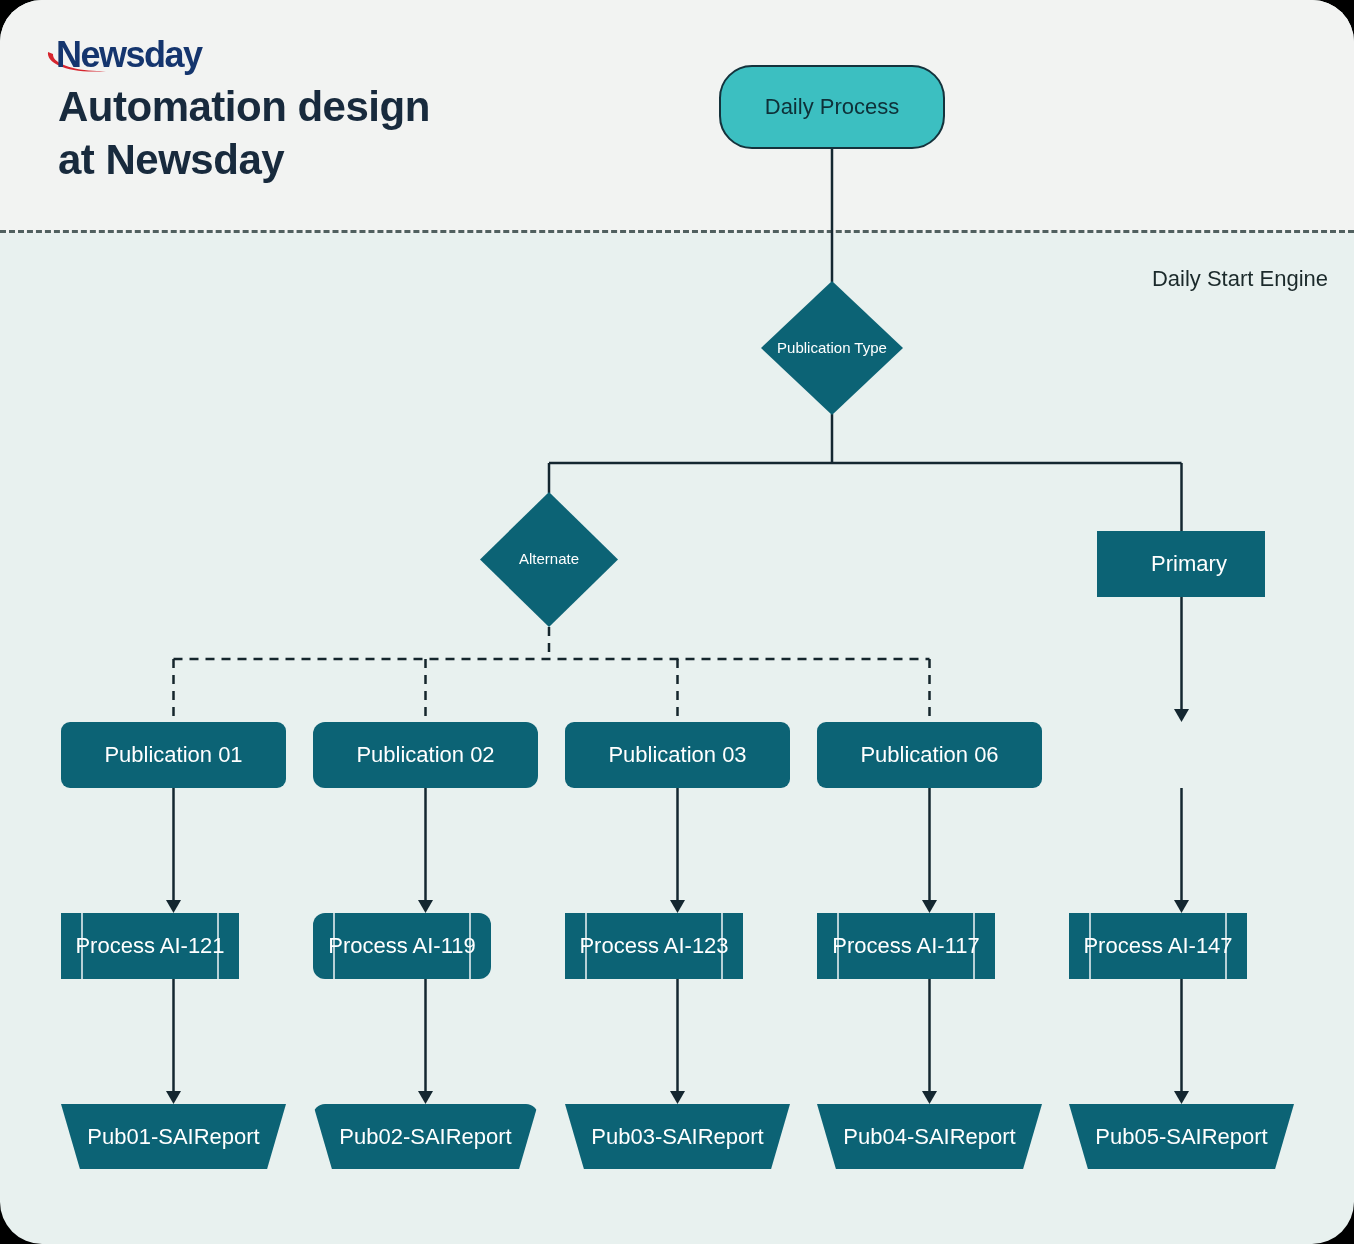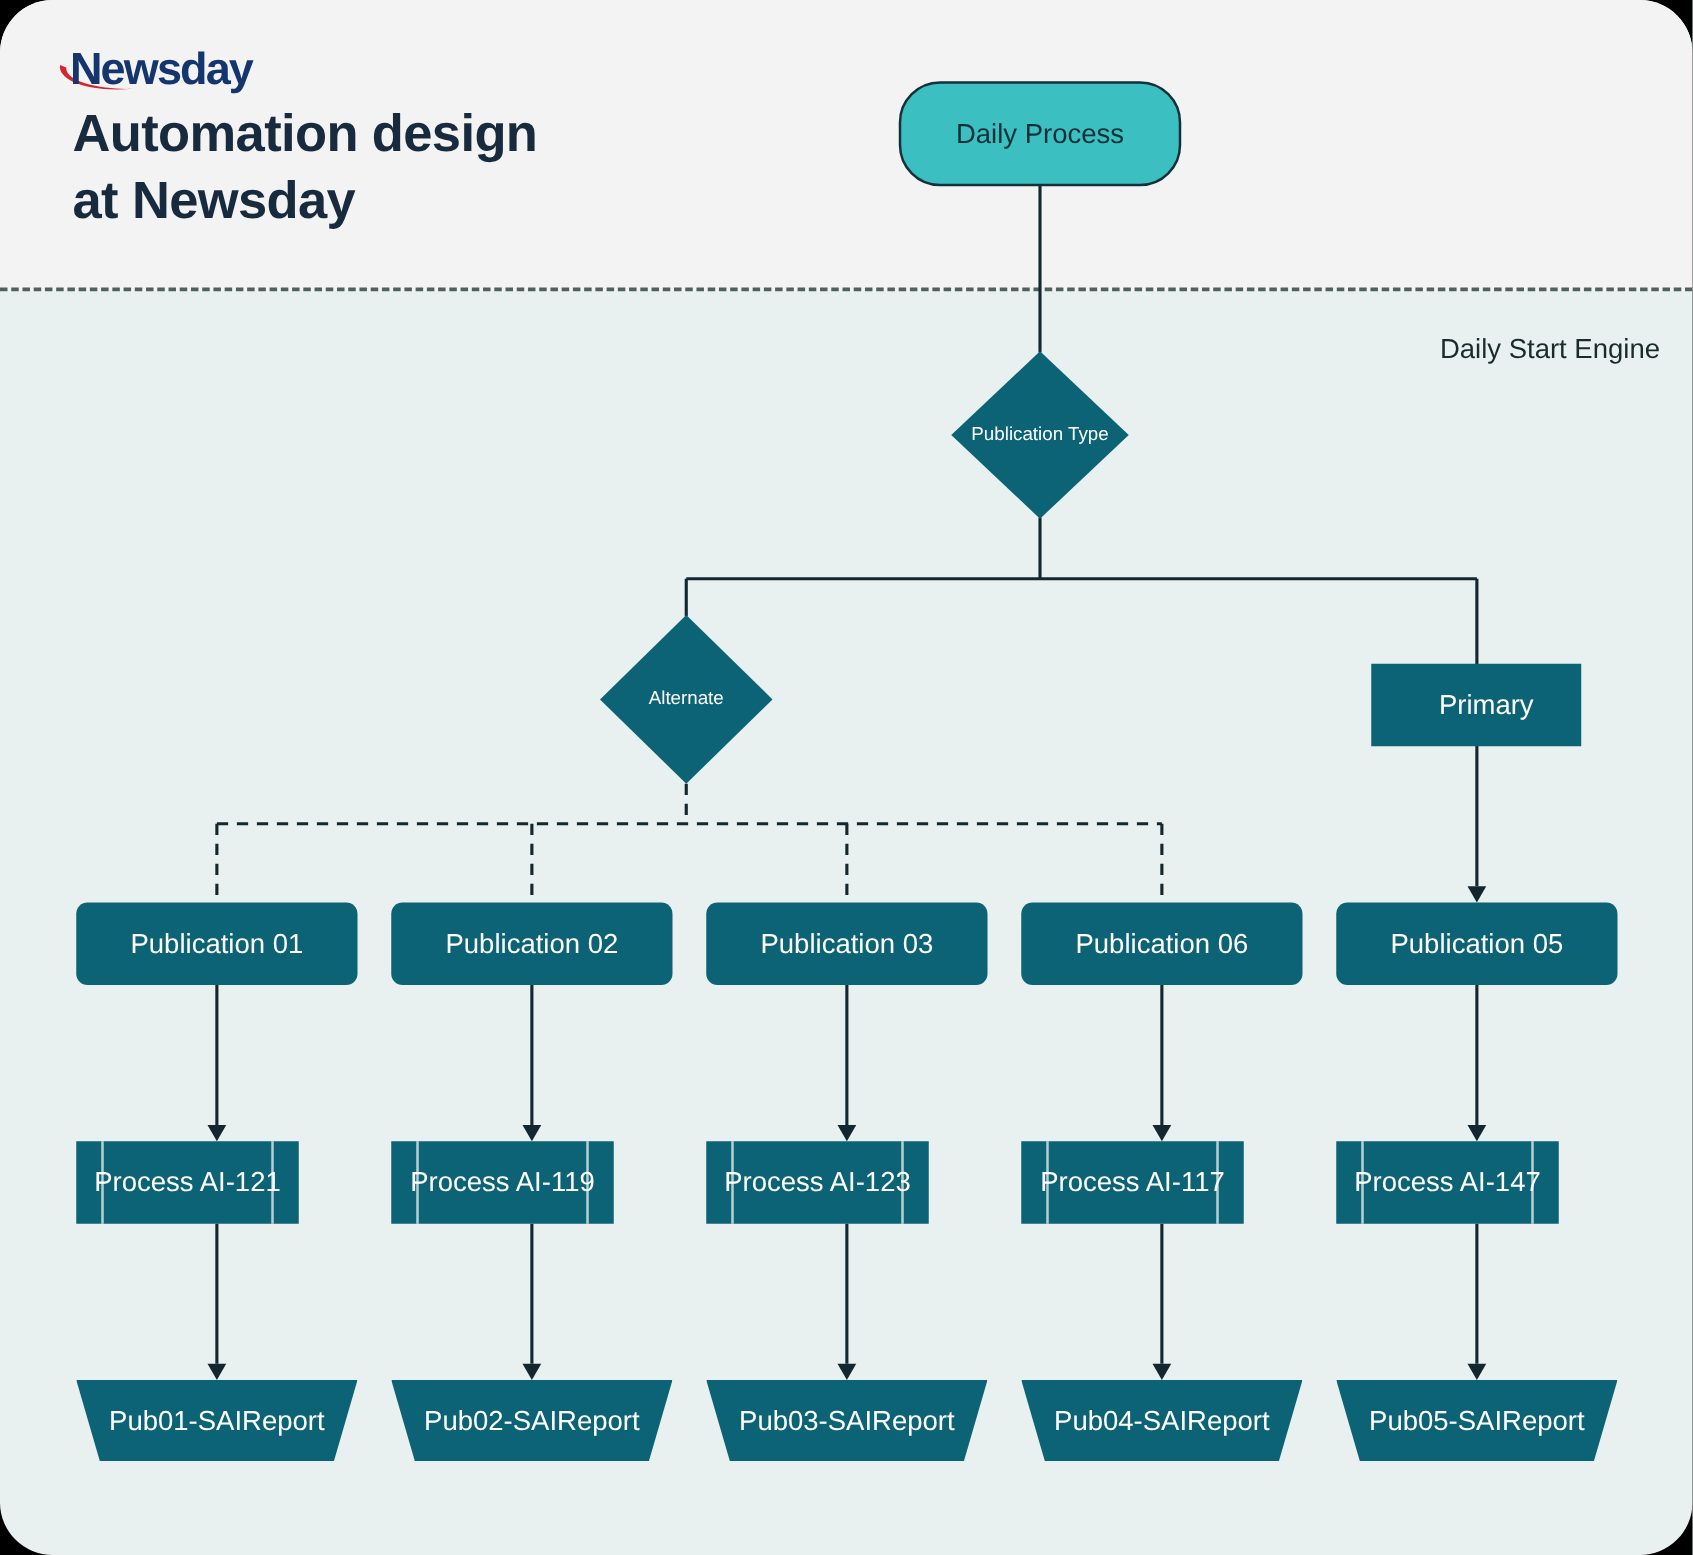--- a/index.html
+++ b/index.html
@@ -58,21 +58,21 @@
   .proc::before,.proc::after{
     content:"";position:absolute;top:0;bottom:0;width:2px;
     background:rgba(255,255,255,0.7);
   }
   .proc::before{left:20px;}
   .proc::after{right:20px;}
   .trap{
     top:1104px;width:225px;height:65px;background:var(--teal-dark,#0C6375);
     clip-path:polygon(0 0,100% 0,91.6% 100%,8.4% 100%);
   }
-  .c1{left:61px;}.c2{left:313px;}.c3{left:565px;}.c4{left:817px;}.c5{left:1069px;}
+  .c1{left:61px;}.c2{left:313px;border-radius:12px;}.c3{left:565px;}.c4{left:817px;}.c5{left:1069px;}
   .diamond-label{
     position:absolute;display:flex;align-items:center;justify-content:center;
     color:#fff;font-size:15px;font-weight:500;text-align:center;line-height:1.22;
   }
   .dl-root{left:765px;top:314px;width:134px;height:68px;}
   .dl-alt{left:482px;top:544px;width:134px;height:30px;}
   svg.wires{position:absolute;left:0;top:0;}
 </style>
 </head>
 <body>
@@ -140,21 +140,20 @@
   <div class="diamond-label dl-root">Publication Type</div>
   <div class="diamond-label dl-alt">Alternate</div>
 
   <div class="node pill">Daily Process</div>
   <div class="node rect-primary">Primary</div>
 
   <div class="node pub c1">Publication 01</div>
   <div class="node pub c2">Publication 02</div>
   <div class="node pub c3">Publication 03</div>
   <div class="node pub c4">Publication 06</div>
-  <div class="node pub c5">Publication 05</div>
 
   <div class="node proc c1">Process AI-121</div>
   <div class="node proc c2">Process AI-119</div>
   <div class="node proc c3">Process AI-123</div>
   <div class="node proc c4">Process AI-117</div>
   <div class="node proc c5">Process AI-147</div>
 
   <div class="node trap c1">Pub01-SAIReport</div>
   <div class="node trap c2">Pub02-SAIReport</div>
   <div class="node trap c3">Pub03-SAIReport</div>

